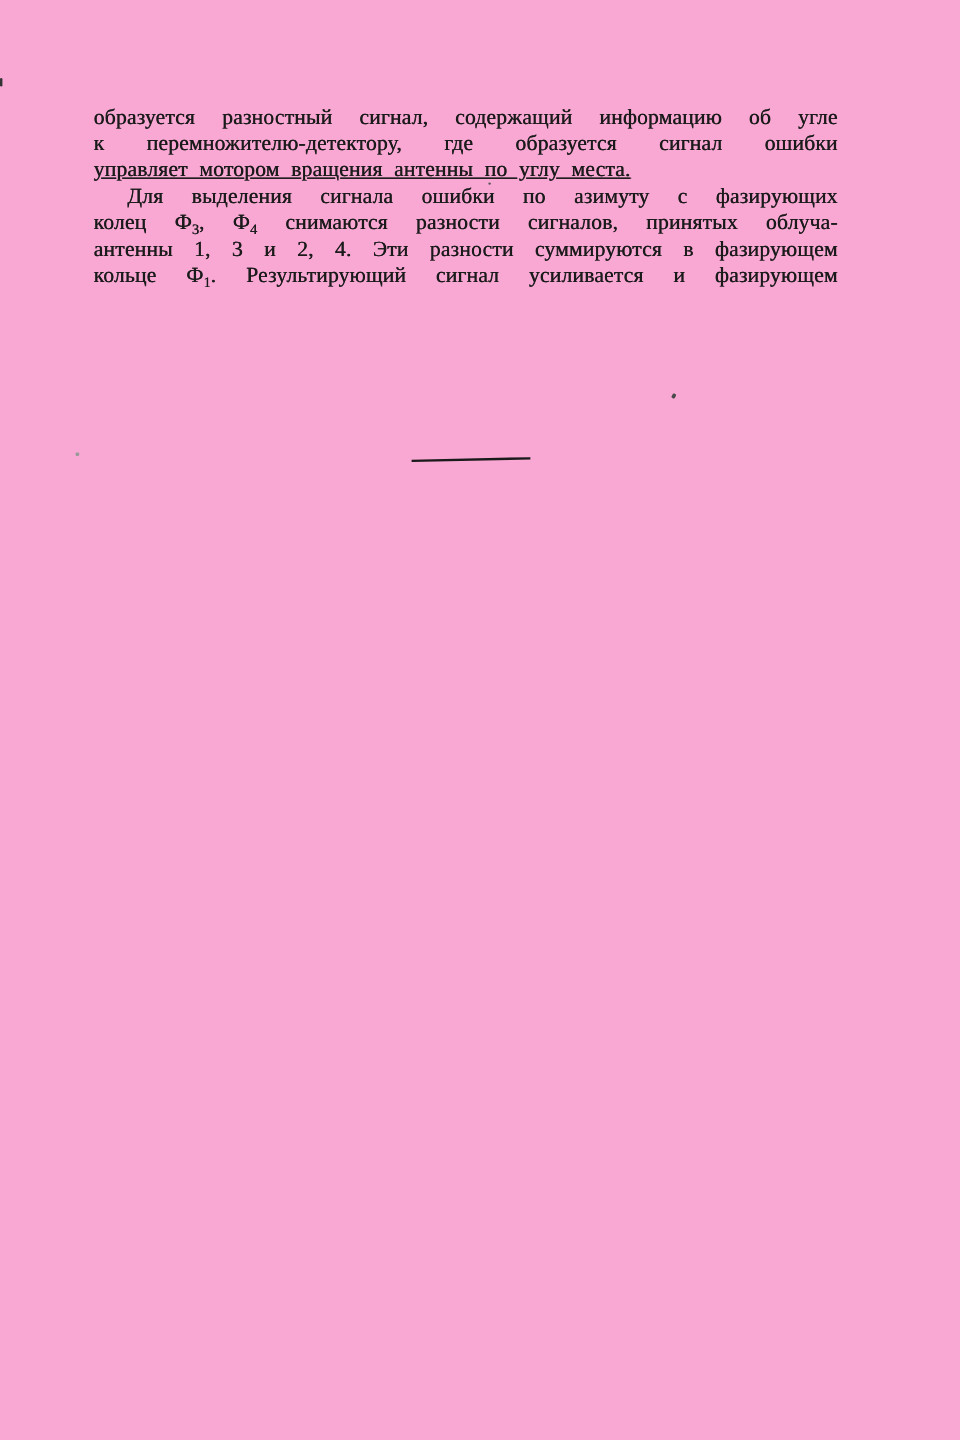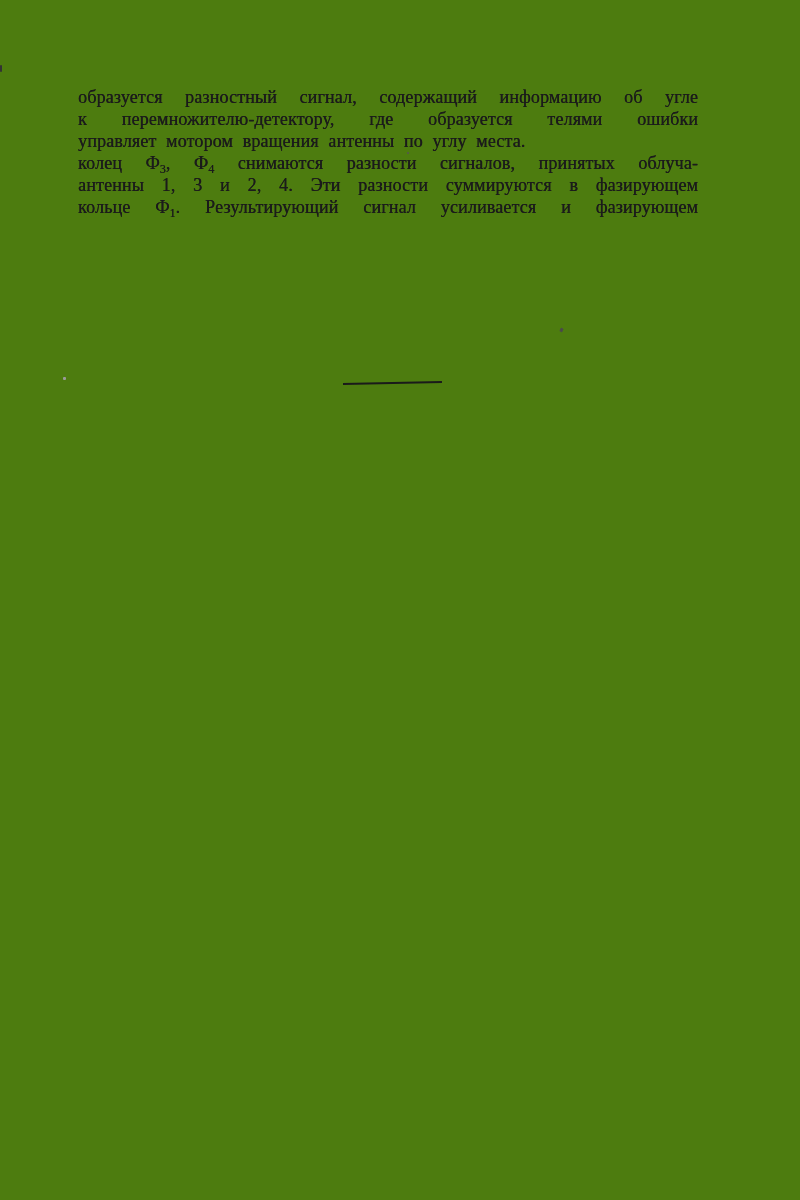--- a/index.html
+++ b/index.html
@@ -5,21 +5,21 @@
   html, body {
     margin: 0;
     padding: 0;
     background: #e8e8e8;
   }
   .page {
     position: relative;
     width: 800px;
     height: 1200px;
     margin: 0 auto;
-    background: #4d7c0f;
+    background: #f9a8d4;
     overflow: hidden;
     font-family: "Liberation Serif", "DejaVu Serif", serif;
   }
   .textblock {
     position: absolute;
     left: 78px;
     top: 86px;
     width: 620px;
     font-size: 18px;
     line-height: 22px;
@@ -31,20 +31,21 @@
     height: 22px;
     text-align: justify;
     text-align-last: justify;
     white-space: nowrap; 
   }
   .ln.justified { white-space: normal; }
   .ln.para-end {
     text-align: right;
     text-align-last: left;
     word-spacing: 5px;
+    text-decoration: underline;
   }
   .ln.indent { text-indent: 28px; }
   .it { }
   sub {
     font-size: 12px;
     line-height: 0;
     vertical-align: -4px;
     letter-spacing: 0;
   }
   .rule {
@@ -64,25 +65,26 @@
 </style>
 </head>
 <body>
 
 <div class="page">
 
   <div class="textblock">
 
     <div>
       <div class="ln justified">образуется разностный сигнал, содержащий информацию об угле</div>
-      <div class="ln justified">к перемножителю-детектору, где образуется телями ошибки</div>
+      <div class="ln justified">к перемножителю-детектору, где образуется сигнал ошибки</div>
       <div class="ln para-end">управляет мотором вращения антенны по углу места.</div>
     </div>
 
     <div>
+      <div class="ln justified indent">Для выделения сигнала ошибки по азимуту с фазирующих</div>
 
       <div class="ln justified">
         <span>колец Ф</span><sub>3</sub><span>, Ф</span><sub>4</sub><span> снимаются разности сигналов, принятых облуча-</span>
       </div>
 
       <div class="ln justified">
         <span>антенны </span><span class="it">1, 3</span><span> и </span><span class="it">2, 4</span><span>. Эти разности суммируются в фазирующем</span>
       </div>
 
       <div class="ln justified">

